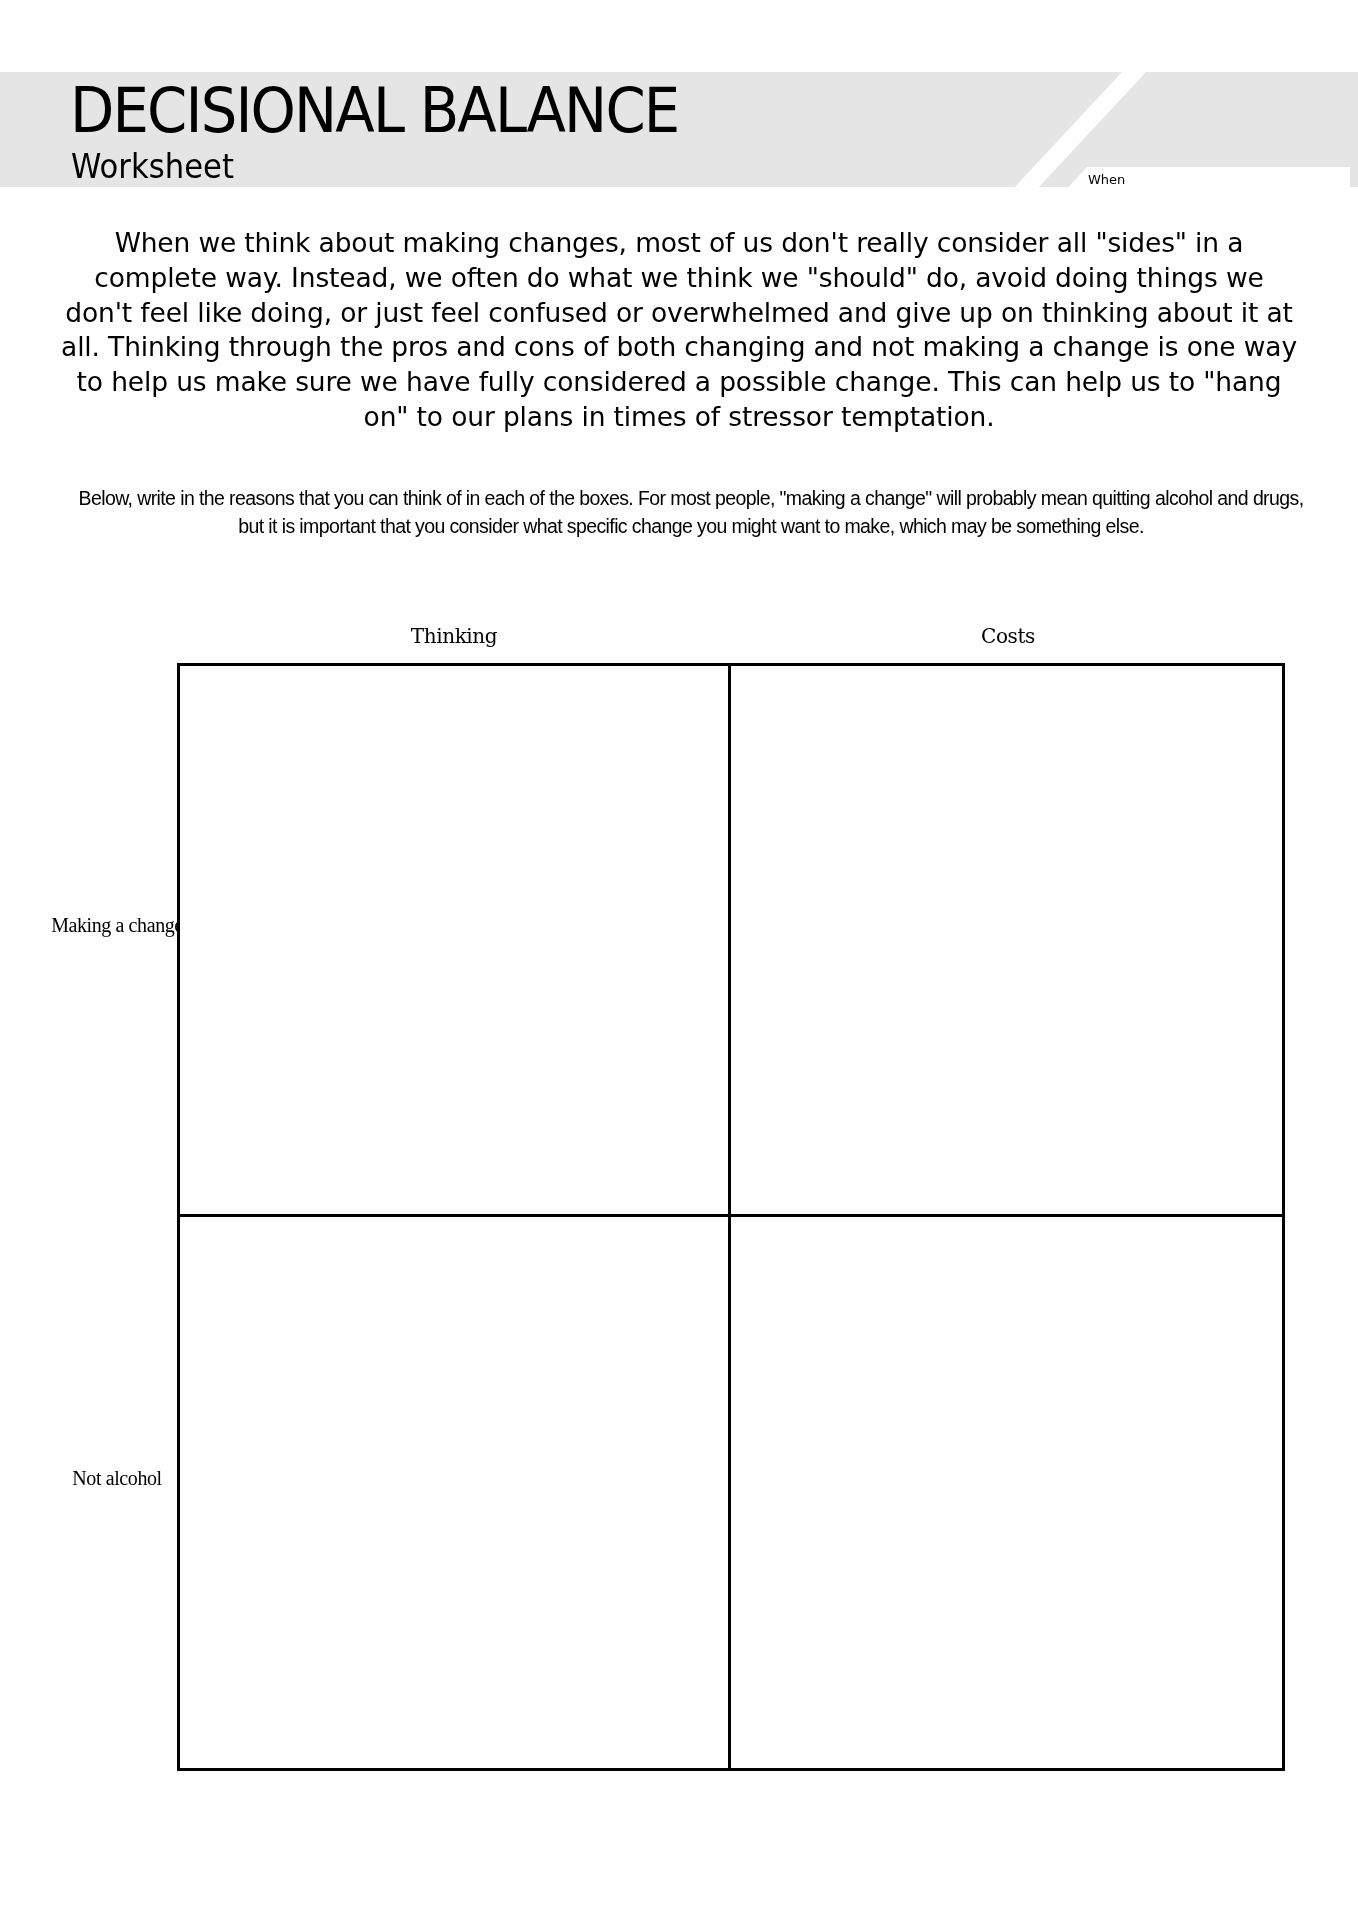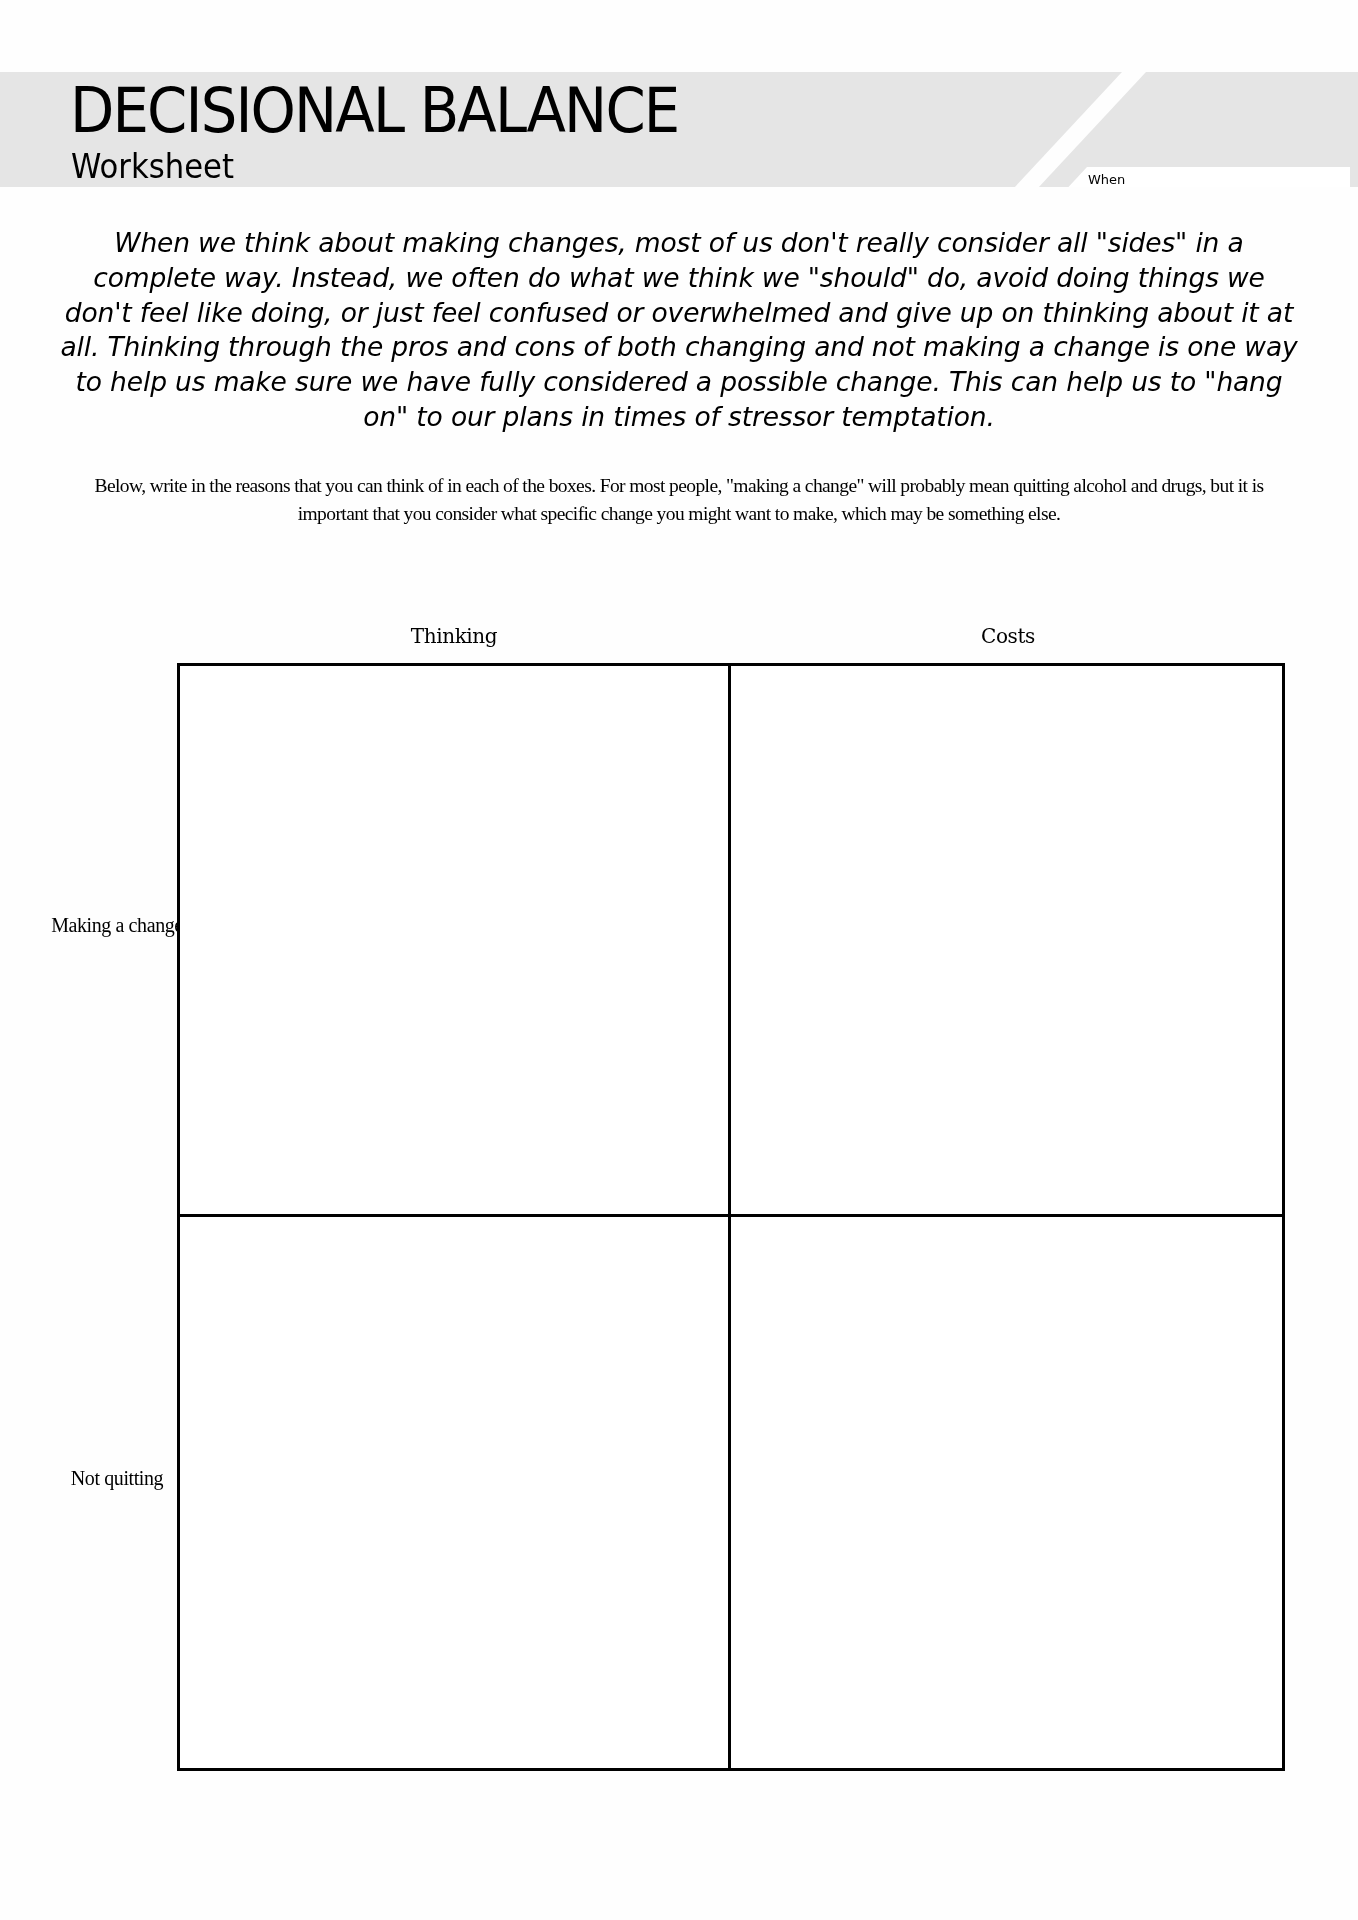--- a/index.html
+++ b/index.html
@@ -73,36 +73,35 @@
       font-size: 13px;
       line-height: 1;
     }
     .intro {
       position: absolute;
       left: 60px;
       top: 226px;
       width: 1238px;
       text-align: center;
       font-family: "DejaVu Sans", sans-serif;
-      font-style: italic;
       font-size: 26.5px;
       line-height: 34.8px;
       margin: 0;
       letter-spacing: -0.15px;
     }
     .instructions {
       position: absolute;
       left: 60px;
       top: 472px;
       width: 1238px;
       text-align: center;
-      font-family: Liberation Serif, serif;
+      font-family: Liberation Sans, sans-serif;
       font-size: 19.5px;
       line-height: 28px;
-      margin: 0;
+      margin: 12px;
       letter-spacing: -0.6px;
     }
     .col-header {
       position: absolute;
       top: 626px;
       font-family: "DejaVu Serif", serif;
       font-size: 20px;
       line-height: 1;
       text-align: center;
       letter-spacing: -0.4px;
@@ -158,20 +157,20 @@
 </div>
 
 <p class="intro">When we think about making changes, most of us don't really consider all "sides" in a complete way. Instead, we often do what we think we "should" do, avoid doing things we don't feel like doing, or just feel confused or overwhelmed and give up on thinking about it at all. Thinking through the pros and cons of both changing and not making a change is one way to help us make sure we have fully considered a possible change. This can help us to "hang on" to our plans in times of stressor temptation.</p>
 
 <p class="instructions">Below, write in the reasons that you can think of in each of the boxes. For most  people, "making a change" will probably mean quitting alcohol and drugs, but it is important that  you consider what specific change you might want to make, which may be something else.</p>
 
 <div class="col-header benefits">Thinking</div>
 <div class="col-header costs">Costs</div>
 
 <div class="row-label making">Making a change</div>
-<div class="row-label not">Not quitting</div>
+<div class="row-label not">Not alcohol</div>
 
 <div class="grid">
   <div class="cell r0 c0" contenteditable="true" style=""></div>
   <div class="cell r0 c1" contenteditable="true" style=""></div>
   <div class="cell r1 c0" contenteditable="true" style=""></div>
   <div class="cell r1 c1" contenteditable="true" style=""></div>
 </div>
 
 </body></html>

